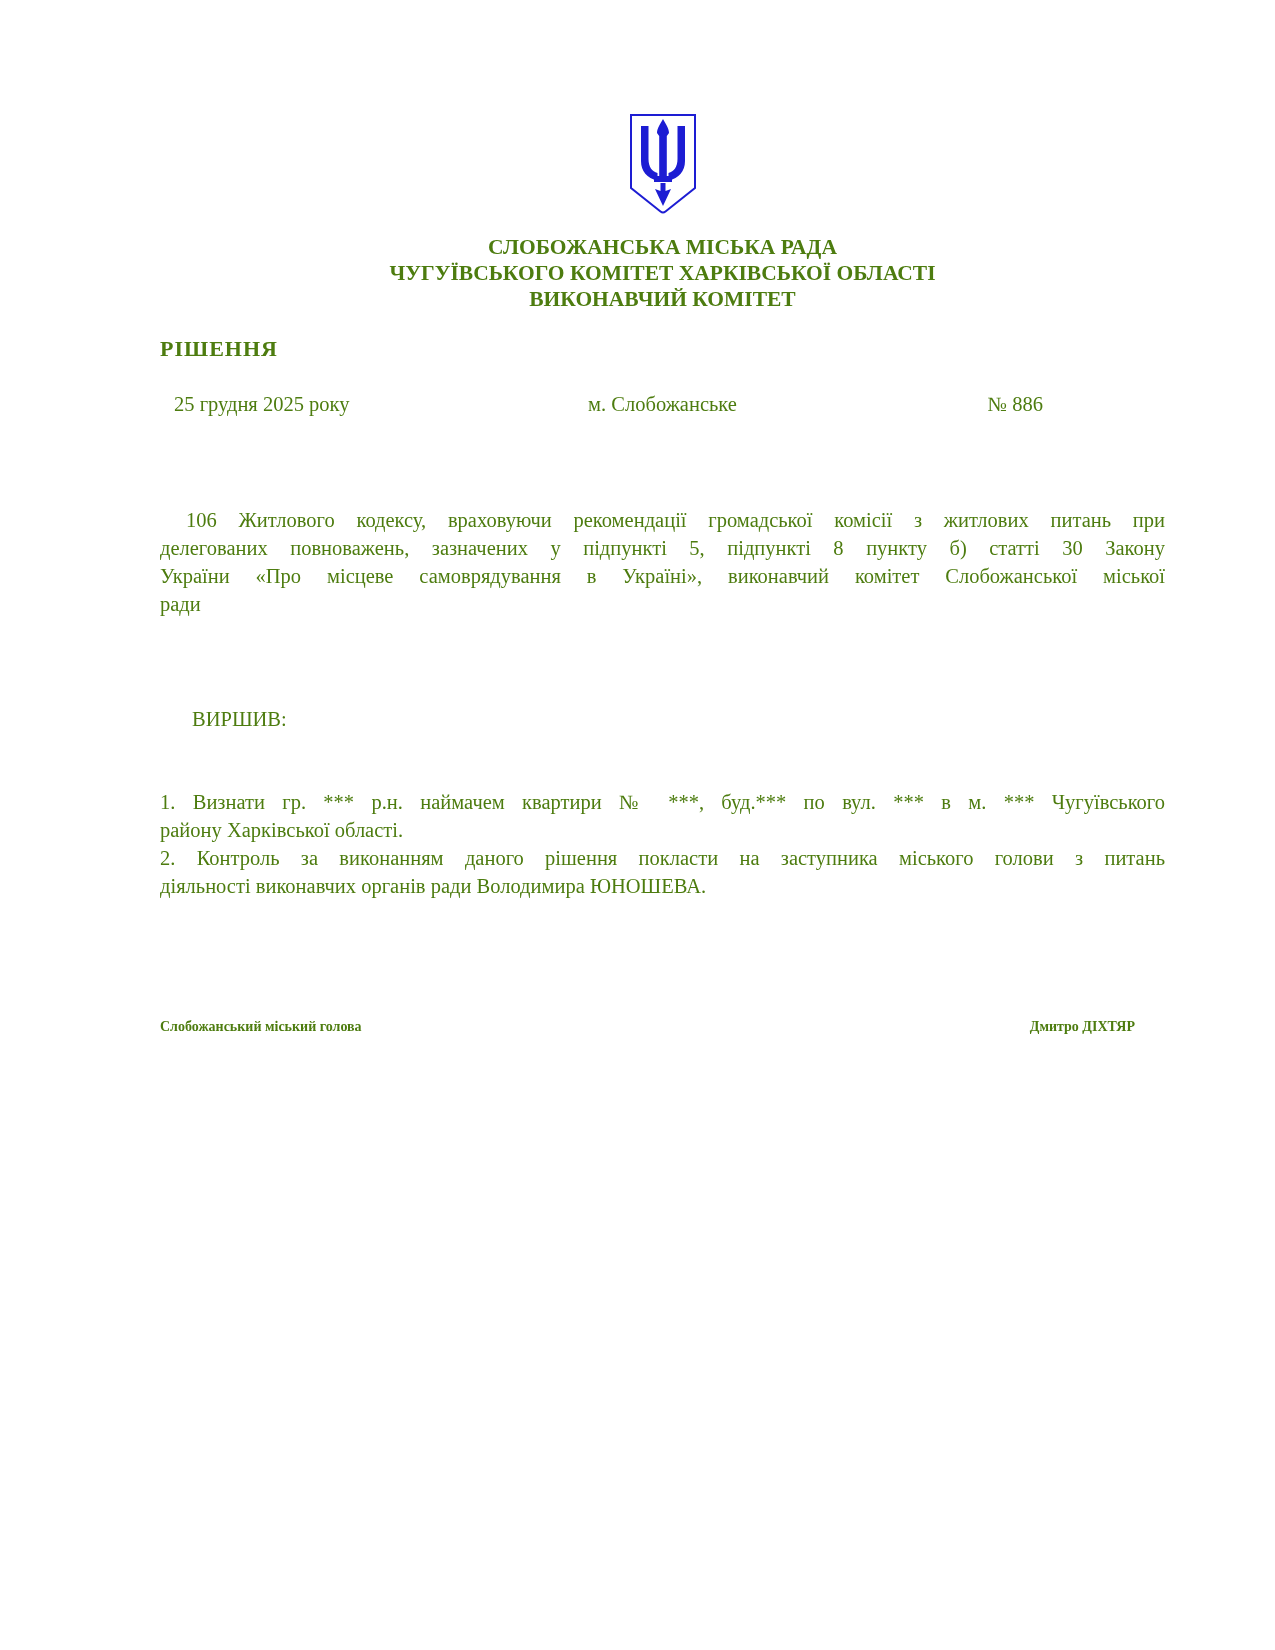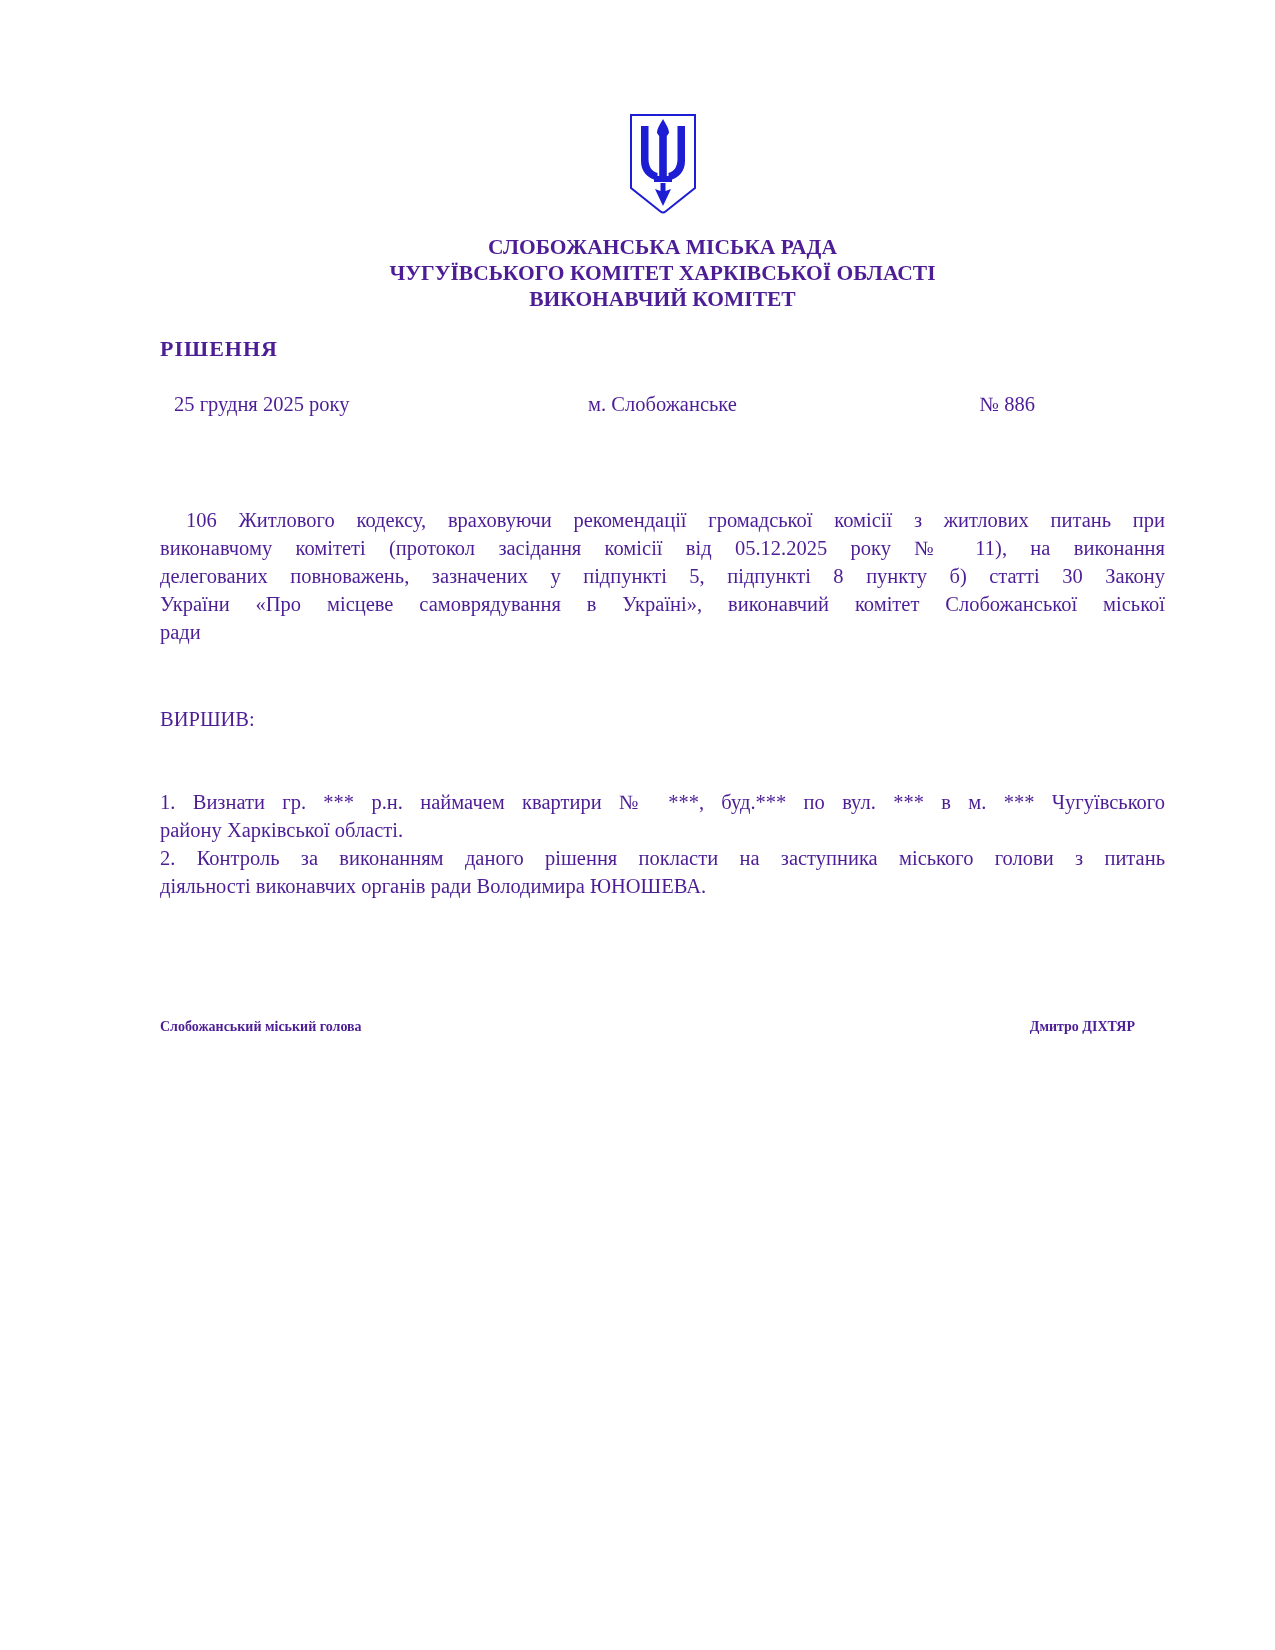--- a/index.html
+++ b/index.html
@@ -3,21 +3,21 @@
 <meta charset="utf-8">
 <style>
   * { margin: 0; padding: 0; box-sizing: border-box; }
   html, body { background: #ffffff; }
   .page {
     position: relative;
     width: 1275px;
     height: 1650px;
     background: #ffffff;
     font-family: "Liberation Serif", serif;
-    color: #4c1d95;
+    color: #4d7c0f;
     overflow: hidden;
   }
   .abs { position: absolute; left: 160px; width: 1005px; }
 
   .emblem-wrap { top: 113px; text-align: center; }
   .emblem-wrap svg { display: inline-block; }
 
   .header-block {
     top: 234px;
     text-align: center;
@@ -30,31 +30,31 @@
     top: 336px;
     text-align: left;
     font-weight: bold;
     font-size: 22px;
     letter-spacing: 1px;
   }
 
   .date-row { top: 393px; height: 26px; font-size: 20.5px; }
   .date-row .date-left { position: absolute; left: 14px; }
   .date-row .date-place { position: absolute; left: 50%; transform: translateX(-50%); }
-  .date-row .date-number { position: absolute; right: 130px; }
+  .date-row .date-number { position: absolute; right: 122px; }
 
   .subject { top: 451px; font-weight: bold; font-size: 20.5px; }
 
   .text-block { font-size: 20.5px; line-height: 28px; }
   .preamble { top: 506px; }
   .tline { text-align: justify; text-align-last: justify; }
   .tline.tline-last { text-align-last: left; }
   .preamble .tline:first-child { text-indent: 26px; }
 
-  .resolve-word { top: 708px; font-size: 20.5px; }
+  .resolve-word { top: 708px; font-size: 20.5px; margin-left: 32px; }
 
   .items-block { top: 764px; margin-top: 24px; }
 
   .signature-row {
     top: 1019px;
     font-size: 14px;
     font-weight: bold;
     display: flex;
     justify-content: space-between;
     padding-right: 30px;
@@ -88,21 +88,20 @@
 
   <div class="abs date-row">
     <span class="date-left">25 грудня 2025 року</span>
     <span class="date-place">м. Слобожанське</span>
     <span class="date-number">№ 886</span>
   </div>
 
 
   <div class="abs text-block preamble">
       <div class="tline">106 Житлового кодексу, враховуючи рекомендації громадської комісії з житлових питань при</div>
-      <div class="tline">виконавчому комітеті (протокол засідання комісії від 05.12.2025 року № 11), на виконання</div>
       <div class="tline">делегованих повноважень, зазначених у підпункті 5, підпункті 8 пункту б) статті 30 Закону</div>
       <div class="tline">України «Про місцеве самоврядування в Україні», виконавчий комітет Слобожанської міської</div>
       <div class="tline tline-last">ради</div>
     </div>
 
   <div class="abs resolve-word">ВИРШИВ:</div>
 
   <div class="abs text-block items-block">
     <div>
         <div class="tline">1. Визнати гр. *** р.н. наймачем квартири № ***, буд.*** по вул. *** в м. *** Чугуївського</div>

